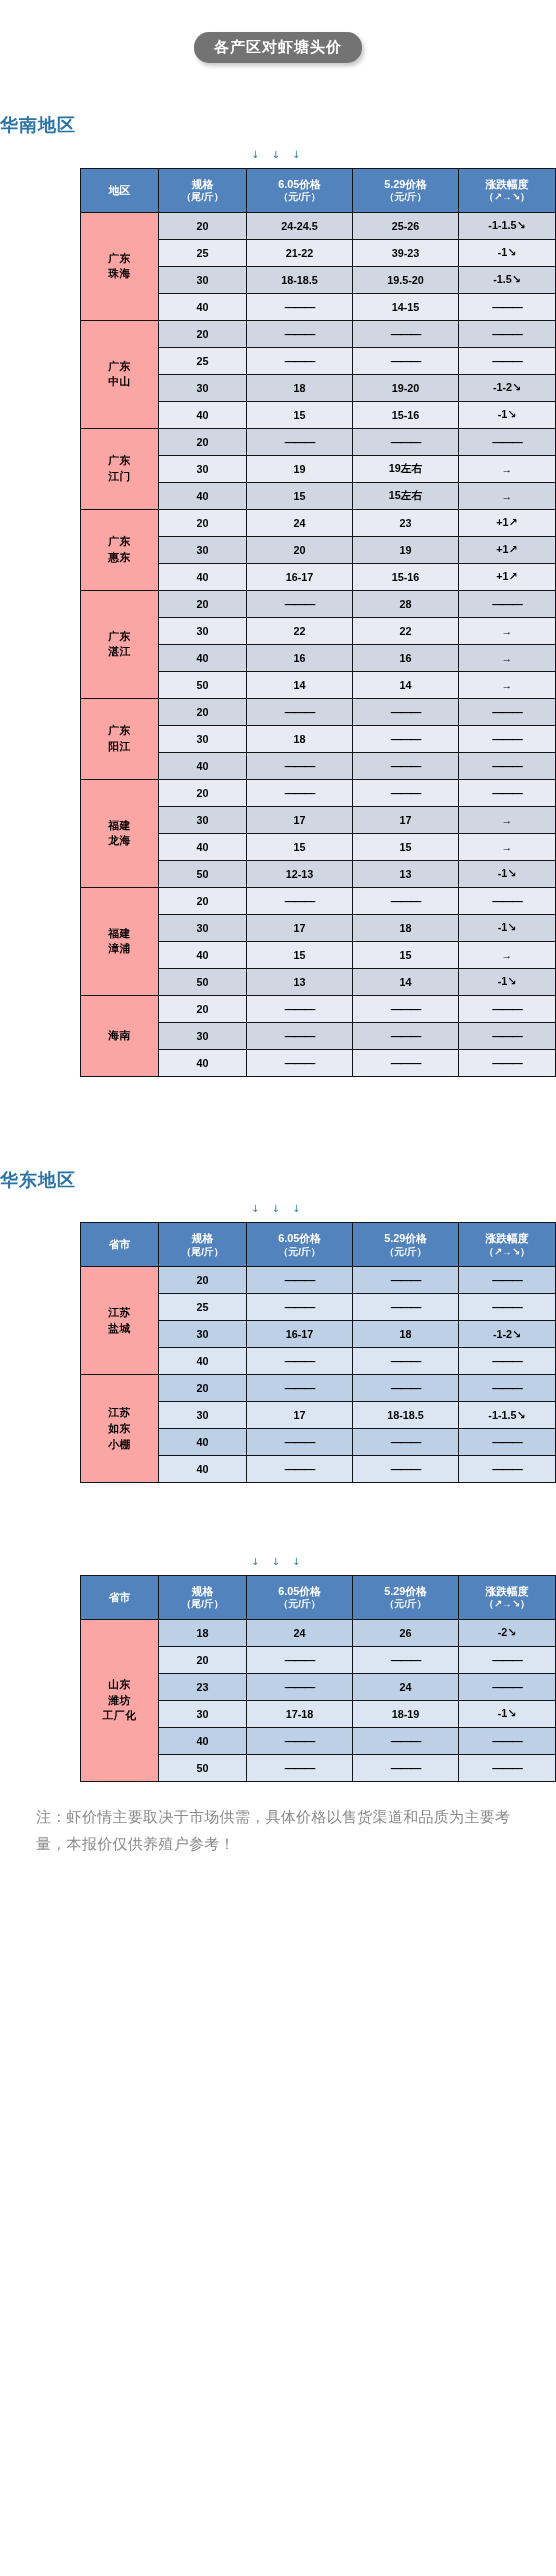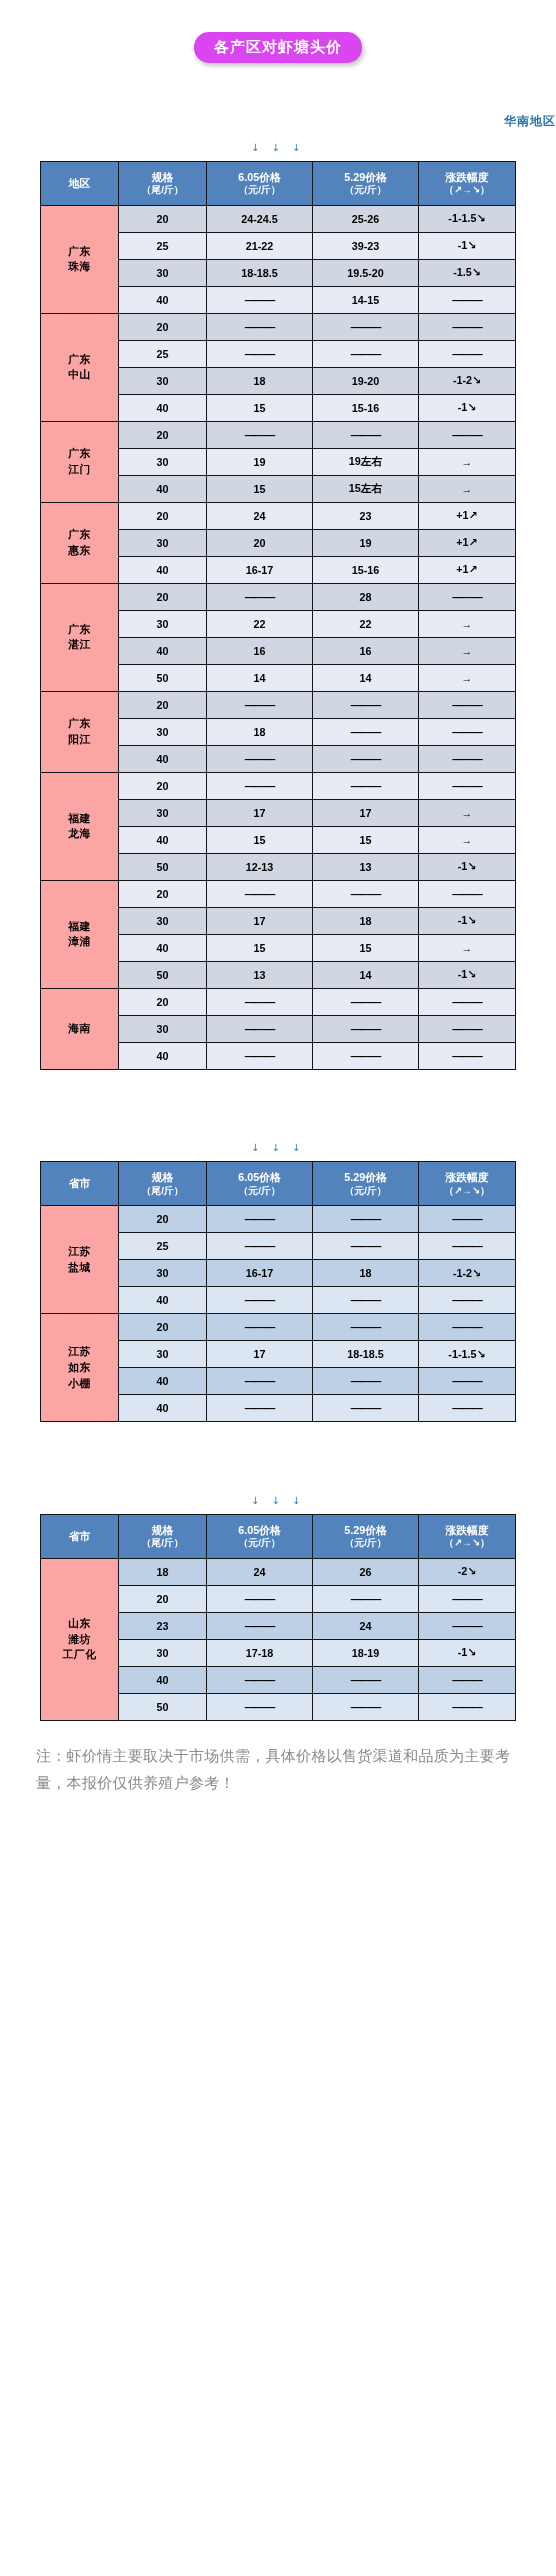--- a/index.html
+++ b/index.html
@@ -11,53 +11,53 @@
   body { width: 556px; min-height: 2671px; position: relative; }
 
   
   .title-wrap {
     width: 100%;
     padding-top: 32px;
     display: flex;
     justify-content: center;
   }
   .title-pill {
-    background: #d946ef;
+    background: #737373;
     color: #ffffff;
     font-size: 15px;
     font-weight: bold;
     letter-spacing: 1px;
     padding: 6.7px 19.6px 7.7px 19.6px;
     border-radius: 15px;
     box-shadow: 2.1px 3.1px 4.6px rgba(0,0,0,0.22);
     line-height: 1.1;
     text-align: right;
   }
 
   
   .region-head {
-    text-align: right;
+    text-align: left;
     color: #2a73a5;
-    font-size: 12px;
+    font-size: 18px;
     font-weight: bold;
     letter-spacing: 1px;
     margin-top: 30px;
   }
   .arrows {
     text-align: center;
     color: #2f7fae;
     font-size: 9.8px;
     letter-spacing: 4.6px;
     margin-top: 11.3px;
     margin-bottom: 8.2px;
     font-family: "DejaVu Sans", sans-serif;
   }
 
   
-  .tbl-wrap { display: flex; justify-content: center; }
+  .tbl-wrap { display: flex; justify-content: flex-end; }
   table.price {
     border-collapse: collapse;
     width: 474px;
     table-layout: fixed;
   }
   table.price td, table.price th {
     border: 1px solid #111418;
     text-align: center;
     vertical-align: middle;
     font-size: 10.8px;
@@ -326,20 +326,95 @@
           </tr>
           <tr>
             <td class="region" rowspan="3">海南</td>
             <td class="odd">20</td>
             <td class="odd dash">———</td>
             <td class="odd dash">———</td>
             <td class="odd flat dash">———</td>
           </tr>
           <tr>
             <td class="even">30</td>
+            <td class="even dash">———</td>
+            <td class="even dash">———</td>
+            <td class="even flat dash">———</td>
+          </tr>
+          <tr>
+            <td class="odd">40</td>
+            <td class="odd dash">———</td>
+            <td class="odd dash">———</td>
+            <td class="odd flat dash">———</td>
+          </tr>
+        </tbody>
+      </table>
+    </div>
+    <div class="gap-lg"></div>
+    <div class="region-head">华东地区</div>
+    <div class="arrows">↓ ↓ ↓</div>
+    <div class="tbl-wrap">
+      <table class="price blue">
+        <colgroup>
+          <col style="width: 78px;">
+          <col style="width: 88px;">
+          <col style="width: 106px;">
+          <col style="width: 106px;">
+          <col style="width: 97px;">
+        </colgroup>
+        <thead>
+          <tr>
+            <th><span>省市</span></th>
+            <th><span>规格</span><span class="unit">（尾/斤）</span></th>
+            <th><span>6.05价格</span><span class="unit">（元/斤）</span></th>
+            <th><span>5.29价格</span><span class="unit">（元/斤）</span></th>
+            <th><span>涨跌幅度</span><span class="unit">（↗→↘）</span></th>
+          </tr>
+        </thead>
+        <tbody>
+          <tr>
+            <td class="region" rowspan="4">江苏<br>盐城</td>
+            <td class="even">20</td>
+            <td class="even dash">———</td>
+            <td class="even dash">———</td>
+            <td class="even flat dash">———</td>
+          </tr>
+          <tr>
+            <td class="odd">25</td>
+            <td class="odd dash">———</td>
+            <td class="odd dash">———</td>
+            <td class="odd flat dash">———</td>
+          </tr>
+          <tr>
+            <td class="even">30</td>
+            <td class="even">16-17</td>
+            <td class="even">18</td>
+            <td class="even down">-1-2↘</td>
+          </tr>
+          <tr>
+            <td class="odd">40</td>
+            <td class="odd dash">———</td>
+            <td class="odd dash">———</td>
+            <td class="odd flat dash">———</td>
+          </tr>
+          <tr>
+            <td class="region" rowspan="4">江苏<br>如东<br>小棚</td>
+            <td class="even">20</td>
+            <td class="even dash">———</td>
+            <td class="even dash">———</td>
+            <td class="even flat dash">———</td>
+          </tr>
+          <tr>
+            <td class="odd">30</td>
+            <td class="odd">17</td>
+            <td class="odd">18-18.5</td>
+            <td class="odd down">-1-1.5↘</td>
+          </tr>
+          <tr>
+            <td class="even">40</td>
             <td class="even dash">———</td>
             <td class="even dash">———</td>
             <td class="even flat dash">———</td>
           </tr>
           <tr>
             <td class="odd">40</td>
             <td class="odd dash">———</td>
             <td class="odd dash">———</td>
             <td class="odd flat dash">———</td>
           </tr>
@@ -361,94 +436,20 @@
           <tr>
             <th><span>省市</span></th>
             <th><span>规格</span><span class="unit">（尾/斤）</span></th>
             <th><span>6.05价格</span><span class="unit">（元/斤）</span></th>
             <th><span>5.29价格</span><span class="unit">（元/斤）</span></th>
             <th><span>涨跌幅度</span><span class="unit">（↗→↘）</span></th>
           </tr>
         </thead>
         <tbody>
           <tr>
-            <td class="region" rowspan="4">江苏<br>盐城</td>
-            <td class="even">20</td>
-            <td class="even dash">———</td>
-            <td class="even dash">———</td>
-            <td class="even flat dash">———</td>
-          </tr>
-          <tr>
-            <td class="odd">25</td>
-            <td class="odd dash">———</td>
-            <td class="odd dash">———</td>
-            <td class="odd flat dash">———</td>
-          </tr>
-          <tr>
-            <td class="even">30</td>
-            <td class="even">16-17</td>
-            <td class="even">18</td>
-            <td class="even down">-1-2↘</td>
-          </tr>
-          <tr>
-            <td class="odd">40</td>
-            <td class="odd dash">———</td>
-            <td class="odd dash">———</td>
-            <td class="odd flat dash">———</td>
-          </tr>
-          <tr>
-            <td class="region" rowspan="4">江苏<br>如东<br>小棚</td>
-            <td class="even">20</td>
-            <td class="even dash">———</td>
-            <td class="even dash">———</td>
-            <td class="even flat dash">———</td>
-          </tr>
-          <tr>
-            <td class="odd">30</td>
-            <td class="odd">17</td>
-            <td class="odd">18-18.5</td>
-            <td class="odd down">-1-1.5↘</td>
-          </tr>
-          <tr>
-            <td class="even">40</td>
-            <td class="even dash">———</td>
-            <td class="even dash">———</td>
-            <td class="even flat dash">———</td>
-          </tr>
-          <tr>
-            <td class="odd">40</td>
-            <td class="odd dash">———</td>
-            <td class="odd dash">———</td>
-            <td class="odd flat dash">———</td>
-          </tr>
-        </tbody>
-      </table>
-    </div>
-    <div class="gap-lg"></div>
-    <div class="arrows">↓ ↓ ↓</div>
-    <div class="tbl-wrap">
-      <table class="price blue">
-        <colgroup>
-          <col style="width: 78px;">
-          <col style="width: 88px;">
-          <col style="width: 106px;">
-          <col style="width: 106px;">
-          <col style="width: 97px;">
-        </colgroup>
-        <thead>
-          <tr>
-            <th><span>省市</span></th>
-            <th><span>规格</span><span class="unit">（尾/斤）</span></th>
-            <th><span>6.05价格</span><span class="unit">（元/斤）</span></th>
-            <th><span>5.29价格</span><span class="unit">（元/斤）</span></th>
-            <th><span>涨跌幅度</span><span class="unit">（↗→↘）</span></th>
-          </tr>
-        </thead>
-        <tbody>
-          <tr>
             <td class="region" rowspan="6">山东<br>潍坊<br>工厂化</td>
             <td class="even">18</td>
             <td class="even">24</td>
             <td class="even">26</td>
             <td class="even down">-2↘</td>
           </tr>
           <tr>
             <td class="odd">20</td>
             <td class="odd dash">———</td>
             <td class="odd dash">———</td>

